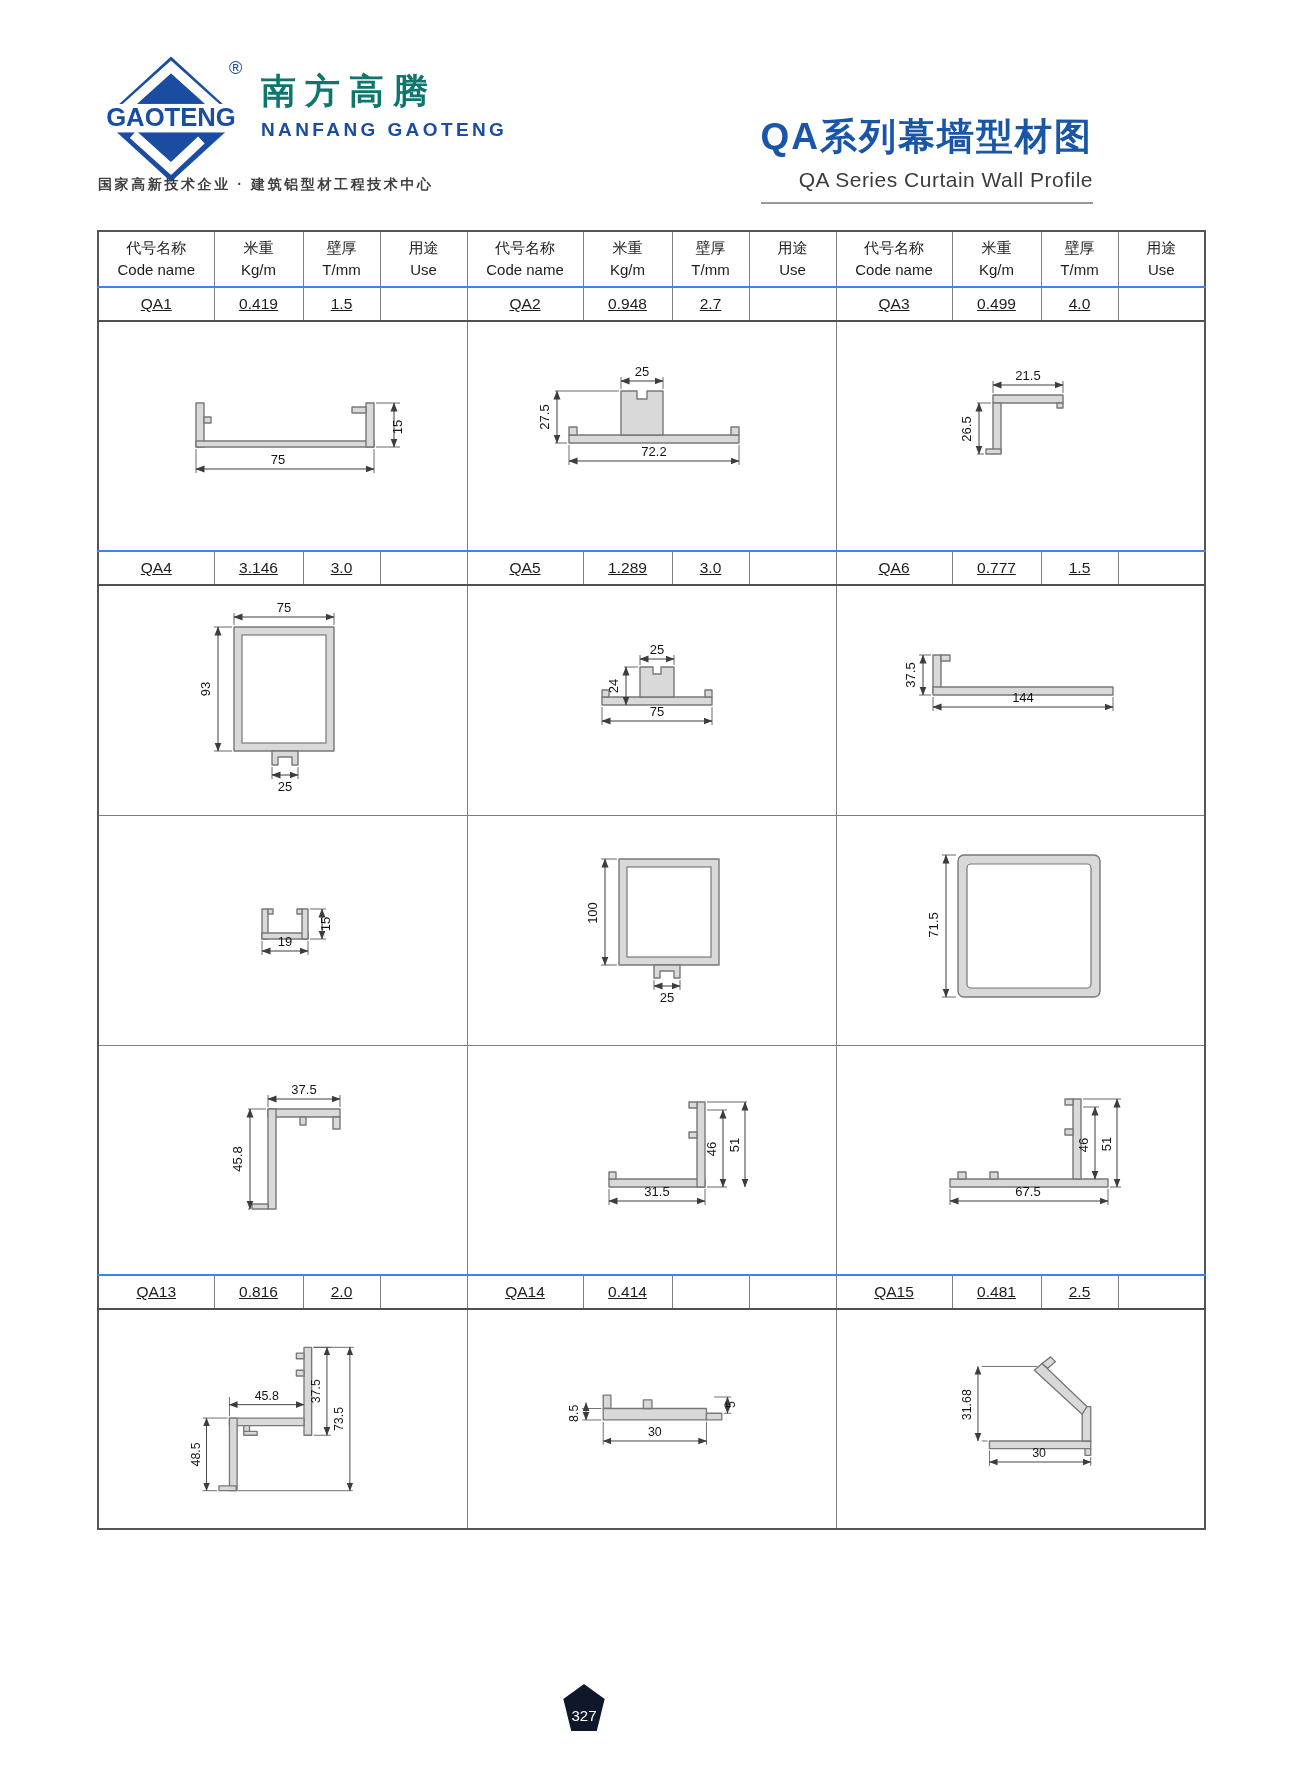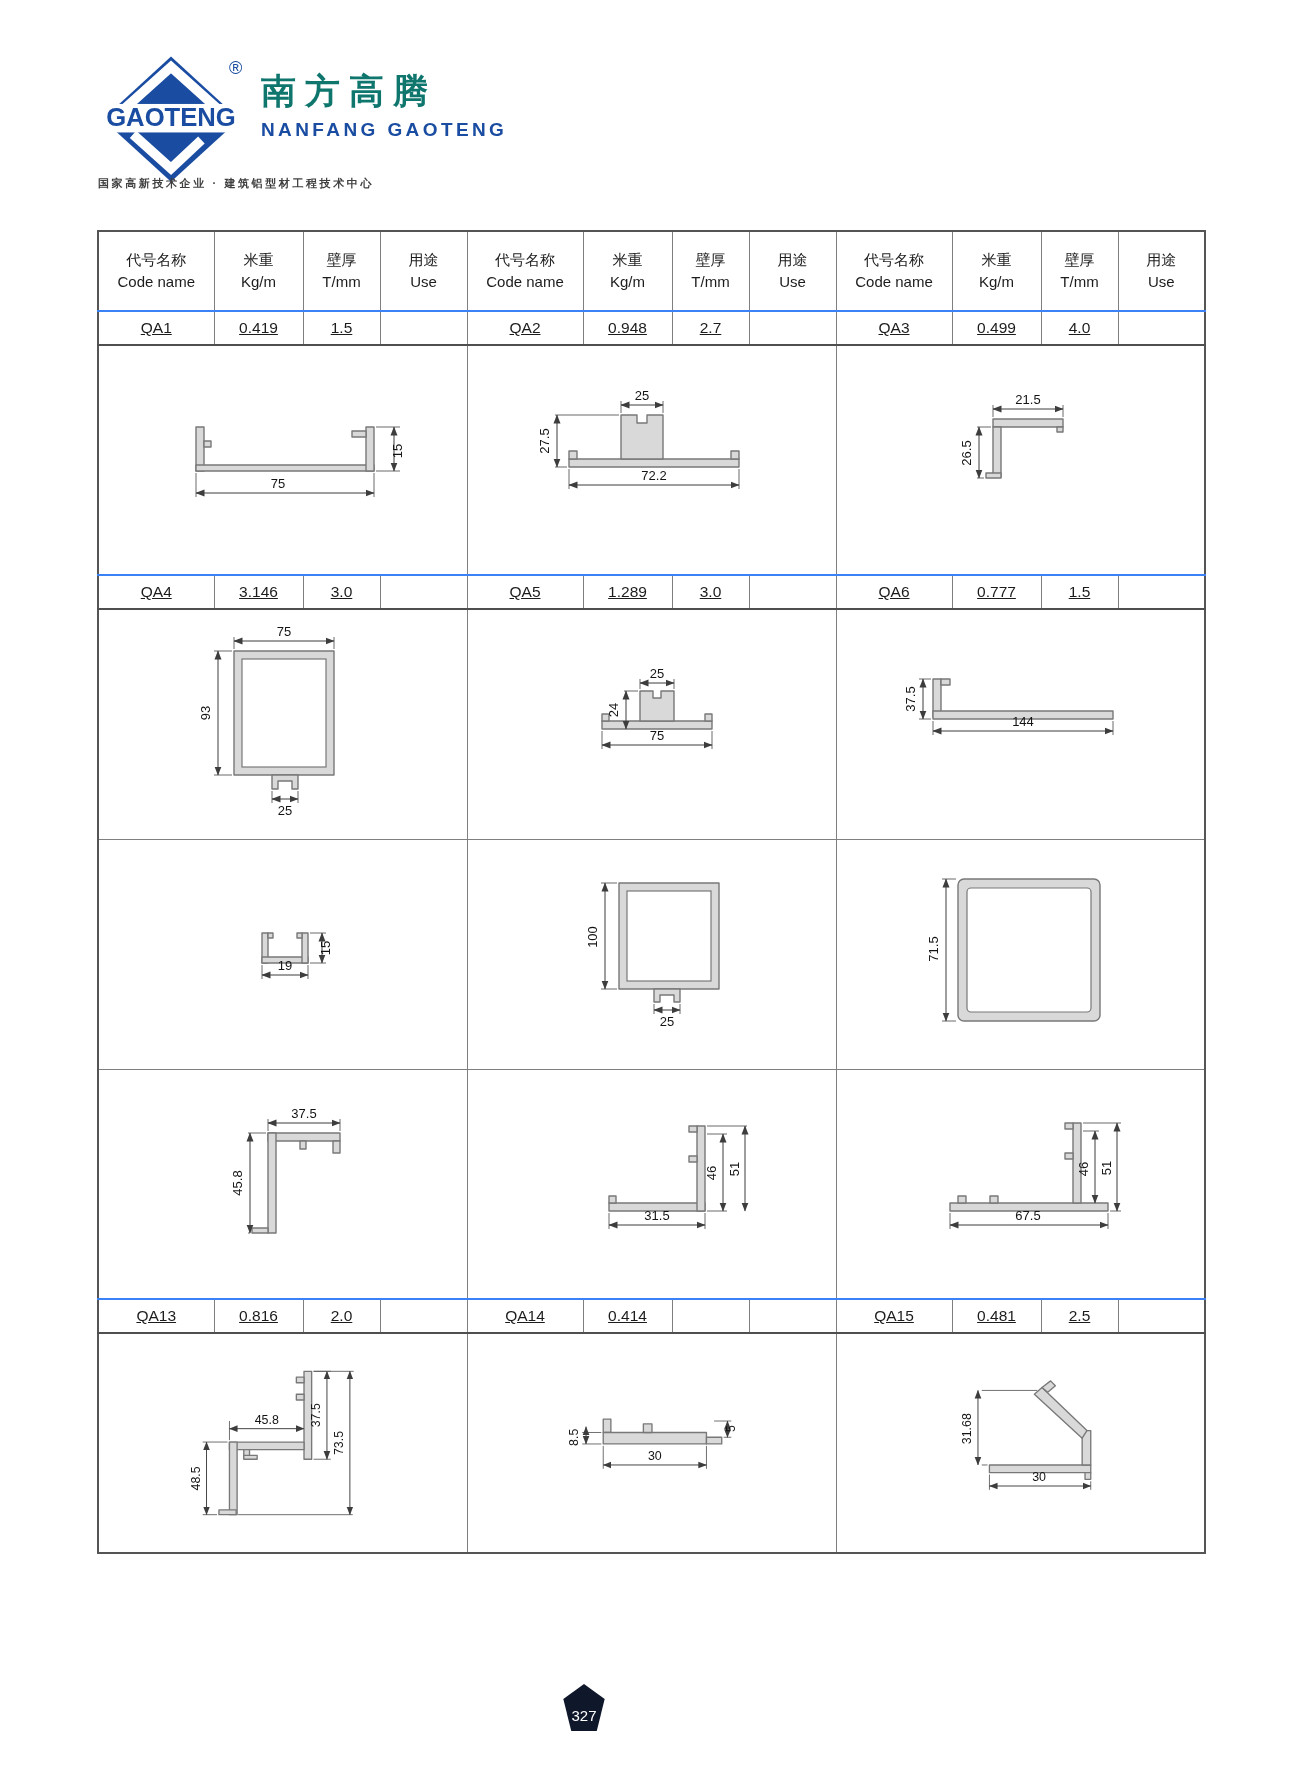--- a/index.html
+++ b/index.html
@@ -3,29 +3,29 @@
 <meta charset="utf-8">
 <style>
   html,body{margin:0;padding:0;background:#fff;}
   .page{position:relative;width:1300px;height:1775px;background:#fff;font-family:"Liberation Sans",sans-serif;overflow:hidden;}
 
   
   .logo-row{position:absolute;left:95px;top:50px;display:flex;align-items:flex-start;}
   .brand-text{margin-left:14px;padding-top:22px;}
   .brand-cn{font-size:35px;font-weight:700;color:#0f766e;letter-spacing:9px;line-height:1.1;}
   .brand-en{font-size:19px;font-weight:700;color:#1a4da2;letter-spacing:3.4px;margin-top:8px;}
-  .tagline{position:absolute;left:98px;top:176px;font-size:11px;font-weight:600;color:#3f3f3f;letter-spacing:2.6px;}
+  .tagline{position:absolute;left:98px;top:176px;font-size:14px;font-weight:600;color:#3f3f3f;letter-spacing:2.6px;}
   .title-block{position:absolute;right:207px;top:112px;text-align:right;padding-bottom:10px;border-bottom:2px solid #9a9a9a;}
   .title-cn{font-size:37px;font-weight:700;color:#1a56a8;letter-spacing:2px;}
   .title-en{font-size:21px;color:#3c3c3c;margin-top:6px;letter-spacing:0.5px;}
 
   
   table.profiles{position:absolute;left:97px;top:230px;width:1106px;border-collapse:collapse;table-layout:fixed;border:2px solid #555;}
   table.profiles th,table.profiles td{border:1px solid #7f7f7f;padding:0;text-align:center;vertical-align:middle;color:#1c1c1c;}
-  tr.hrow{height:80px;margin-top:40px;}
+  tr.hrow{height:56px;margin-top:40px;}
   tr.hrow th{font-weight:400;font-size:15px;line-height:1.45;}
   tr.drow{height:34px;}
   tr.drow td{font-size:15.5px;border-top:2px solid #3b82f6;border-bottom:2px solid #4f4f4f;text-decoration:underline;}
   tr.grow{height:230px;}
   tr.grow-last{height:220px;}
   td.draw svg{display:block;margin:0 auto;}
 
   
   .pf{fill:#d9d9d9;stroke:#787878;stroke-width:1.4;stroke-linejoin:round;}
   .in{fill:#ffffff;stroke:#787878;stroke-width:1.2;}
@@ -62,20 +62,24 @@
       <text x="80" y="79" text-anchor="middle" font-size="27" font-weight="bold" fill="#1a4da2" font-family="Liberation Sans, sans-serif">GAOTENG</text>
       <text x="148" y="24" text-anchor="middle" font-size="19" fill="#1a4da2" font-family="Liberation Sans, sans-serif">®</text>
     </svg>
     <div class="brand-text">
       <div class="brand-cn">南方高腾</div>
       <div class="brand-en">NANFANG GAOTENG</div>
     </div>
   </div>
   <div class="tagline">国家高新技术企业 · 建筑铝型材工程技术中心</div>
 
+  <div class="title-block">
+    <div class="title-cn">QA系列幕墙型材图</div>
+    <div class="title-en">QA Series Curtain Wall Profile</div>
+  </div>
 
   <table class="profiles">
     <colgroup>
       <col style="width:116px">
         <col style="width:89px">
         <col style="width:77px">
         <col style="width:87px">
       <col style="width:116px">
         <col style="width:89px">
         <col style="width:77px">

